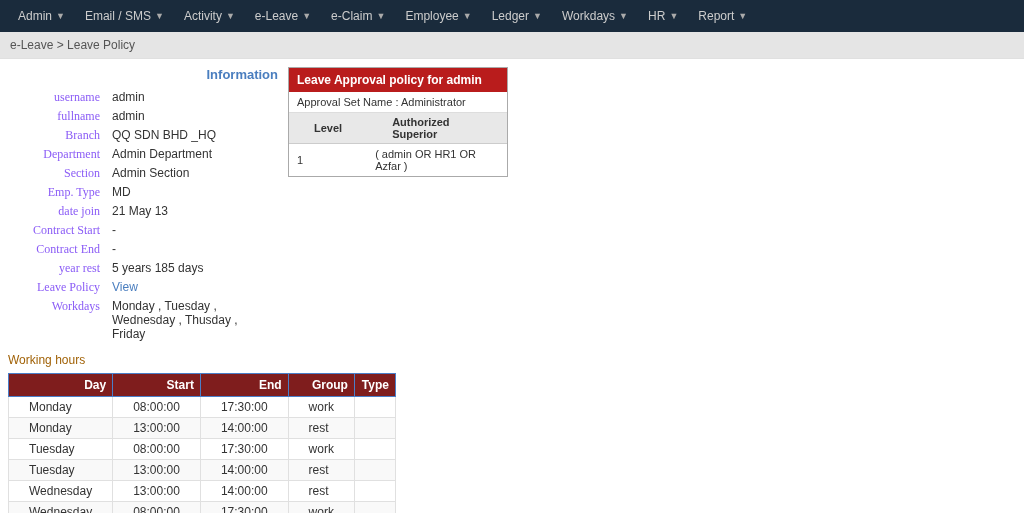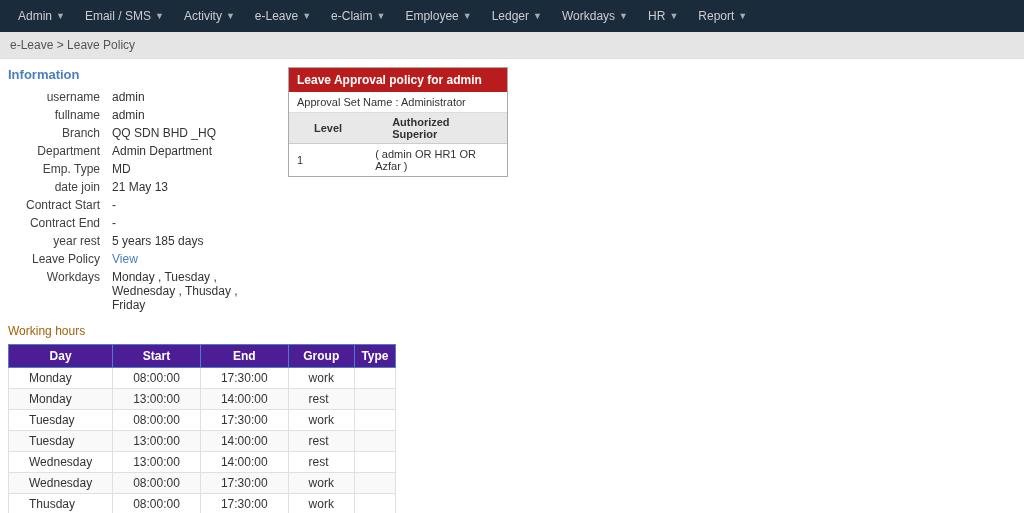--- a/index.html
+++ b/index.html
@@ -51,38 +51,40 @@
     .left-panel {
       width: 270px;
       flex-shrink: 0;
     }
 
     .section-title {
       color: #4a7ebf;
       font-size: 13px;
       font-weight: bold;
       margin-bottom: 6px;
+      text-align: right;
     }
 
     .info-table {
       width: 100%;
       border-collapse: collapse;
       margin-bottom: 10px;
     }
     .info-table td {
       padding: 2px 4px;
       font-size: 12px;
       vertical-align: top;
     }
     .info-table td:first-child {
       text-align: right;
-      color: #404040;
+      color: #8b5cf6;
       width: 100px;
       white-space: nowrap;
       padding-right: 8px;
+      font-family: Liberation Serif, serif;
     }
     .info-table td:last-child {
       color: #333;
     }
     .info-table a {
       color: #4a7ebf;
       text-decoration: none;
     }
 
     .working-hours-title {
@@ -91,24 +93,24 @@
       margin-bottom: 6px;
     }
 
     
     .hours-table {
       width: 100%;
       border-collapse: collapse;
       border: 1px solid #ccc;
     }
     .hours-table th {
-      background: #4c1d95;
+      background: #7f1d1d;
       color: #fff;
       padding: 4px 6px;
-      text-align: center;
+      text-align: right;
       font-size: 12px;
       border: 1px solid #4a7ec8;
     }
     .hours-table td {
       padding: 3px 20px;
       font-size: 12px;
       border: 1px solid #e0e0e0;
       color: #333;
     }
     .hours-table tr:nth-child(even) td {
@@ -224,20 +226,24 @@
             <td>fullname</td>
             <td style="white-space: pre-wrap;">admin</td>
           </tr>
           <tr>
             <td>Branch</td>
             <td style="white-space: pre-wrap;">QQ SDN BHD _HQ</td>
           </tr>
           <tr>
             <td>Department</td>
             <td style="white-space: pre-wrap;">Admin Department</td>
+          </tr>
+          <tr>
+            <td>Section</td>
+            <td style="white-space: pre-wrap;">Admin Section</td>
           </tr>
           <tr>
             <td>Emp. Type</td>
             <td style="white-space: pre-wrap;">MD</td>
           </tr>
           <tr>
             <td>date join</td>
             <td style="white-space: pre-wrap;">21 May 13</td>
           </tr>
           <tr>

